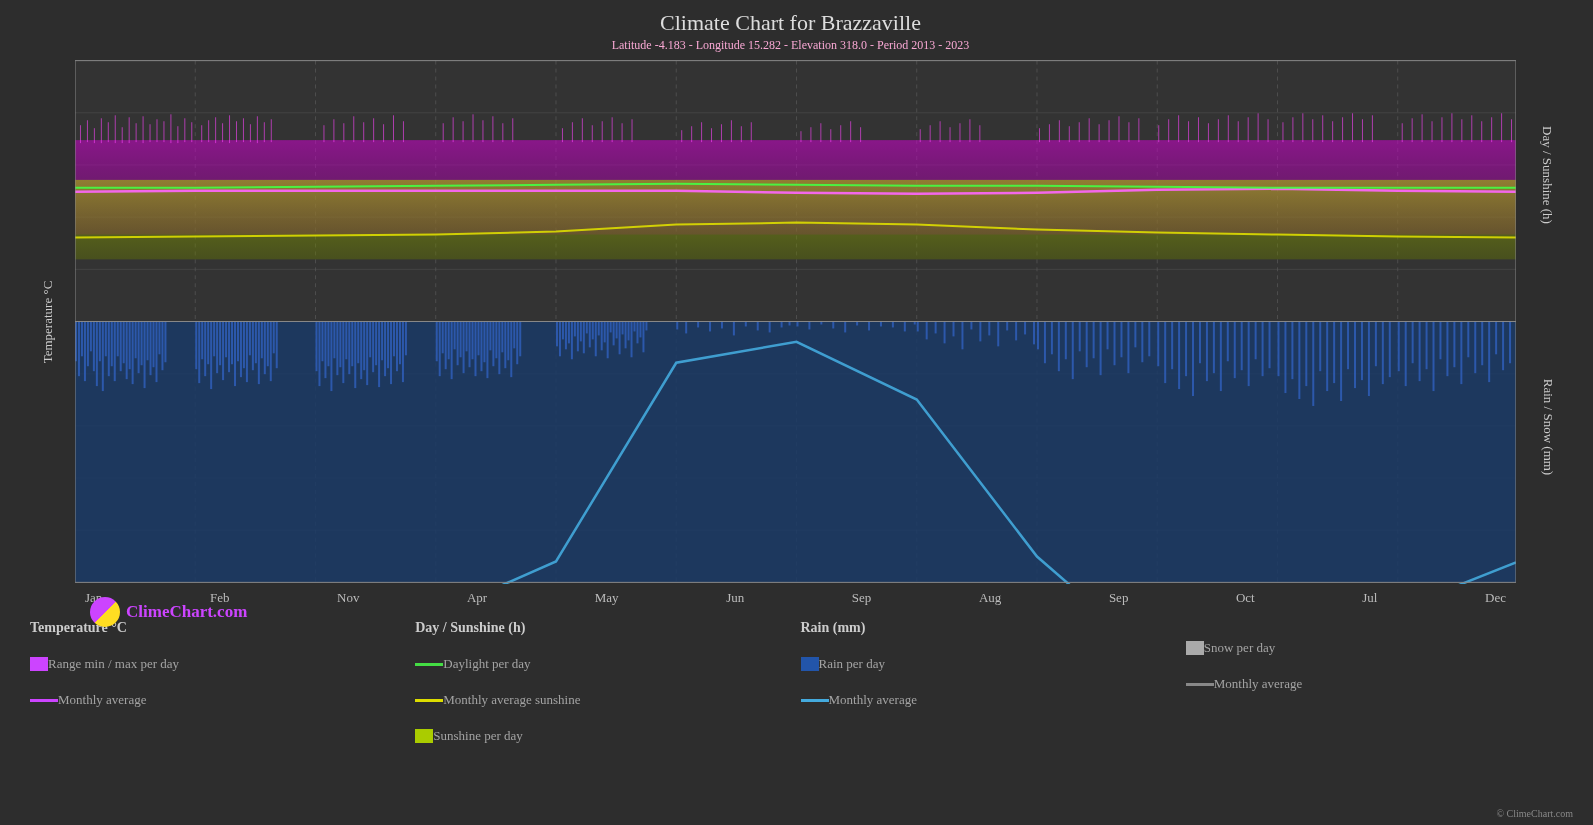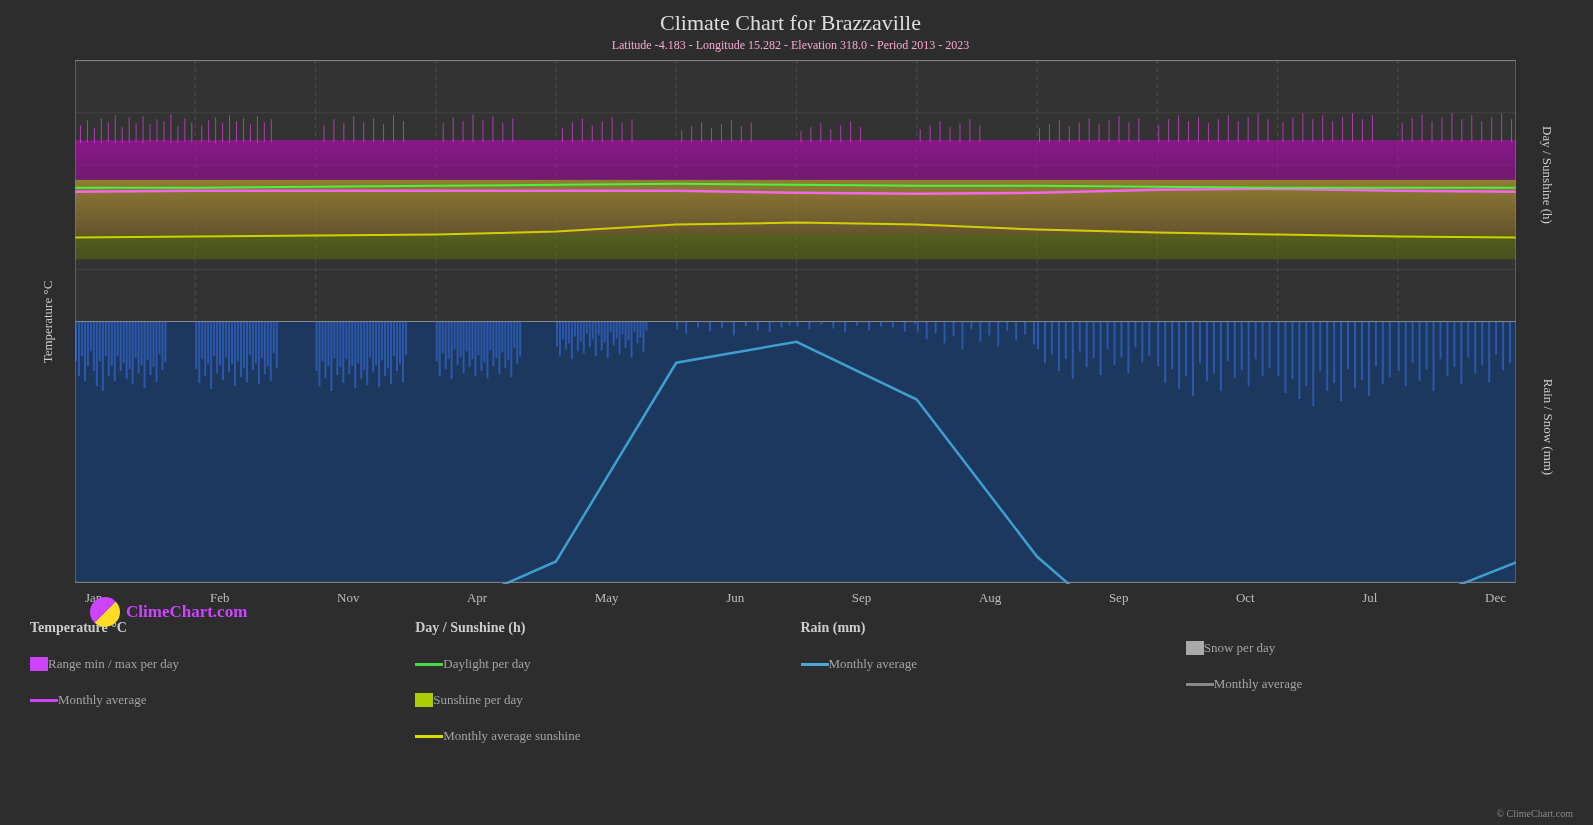--- a/index.html
+++ b/index.html
@@ -620,32 +620,36 @@
       </div>
     </div>
 
     <div class="legend-col">
       <div class="legend-title">Day / Sunshine (h)</div>
       <div class="legend-item">
         <span class="legend-line" style="background:#44dd44;"></span>
         <span>Daylight per day</span>
       </div>
       <div class="legend-item">
+        <span class="legend-line" style="background:#dddd00;"></span>
+        <span>Monthly average sunshine</span>
+      </div>
+      <div class="legend-item">
         <span class="legend-swatch" style="background:#aacc00;"></span>
         <span>Sunshine per day</span>
       </div>
-      <div class="legend-item">
-        <span class="legend-line" style="background:#dddd00;"></span>
-        <span>Monthly average sunshine</span>
-      </div>
     </div>
 
     <div class="legend-col">
       <div class="legend-title">Rain (mm)</div>
       <div class="legend-item">
+        <span class="legend-swatch" style="background:#2255aa;"></span>
+        <span>Rain per day</span>
+      </div>
+      <div class="legend-item">
         <span class="legend-line" style="background:#44aadd;"></span>
         <span>Monthly average</span>
       </div>
     </div>
 
     <div class="legend-col">
       <div class="legend-item">
         <span class="legend-swatch" style="background:#aaaaaa;"></span>
         <span>Snow per day</span>
       </div>

